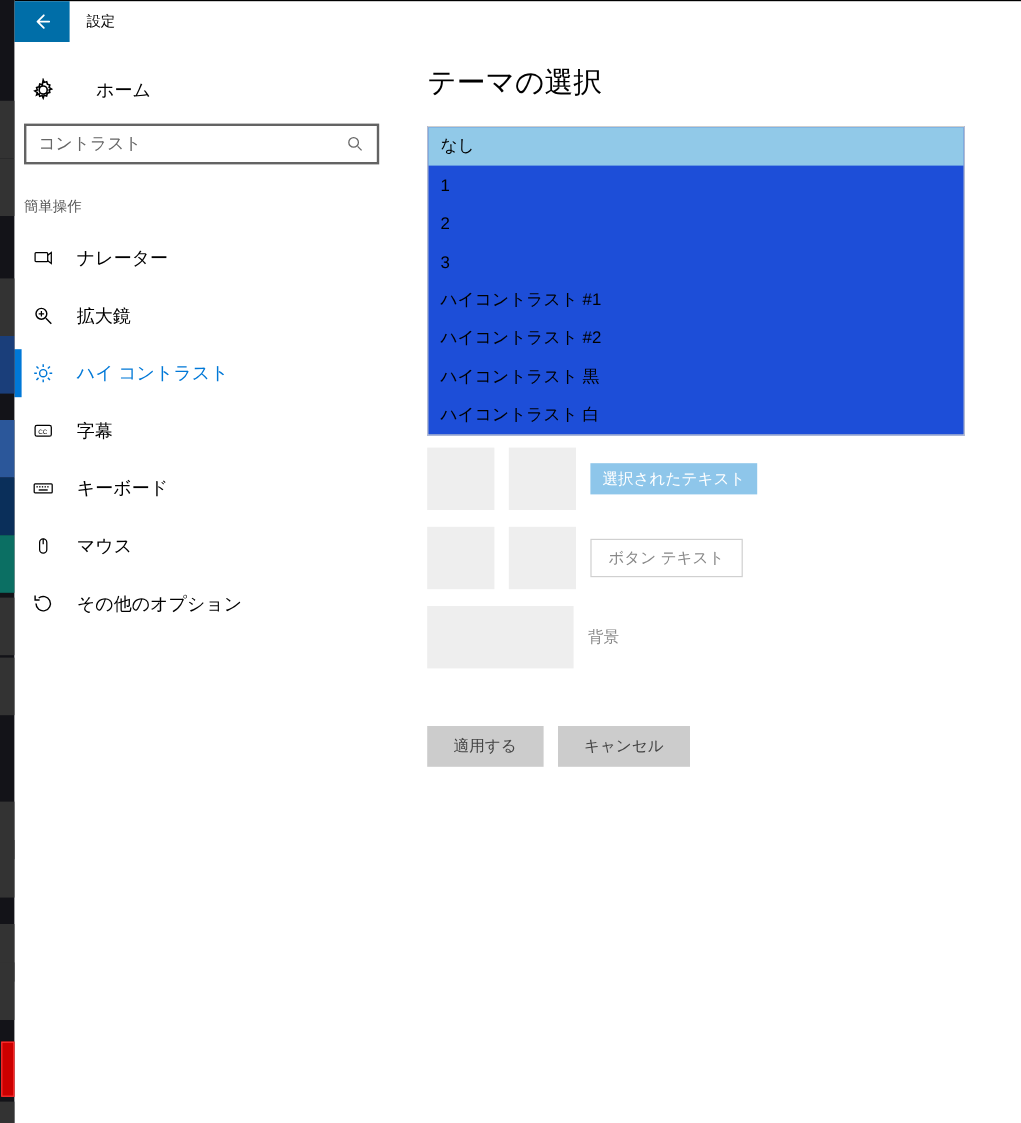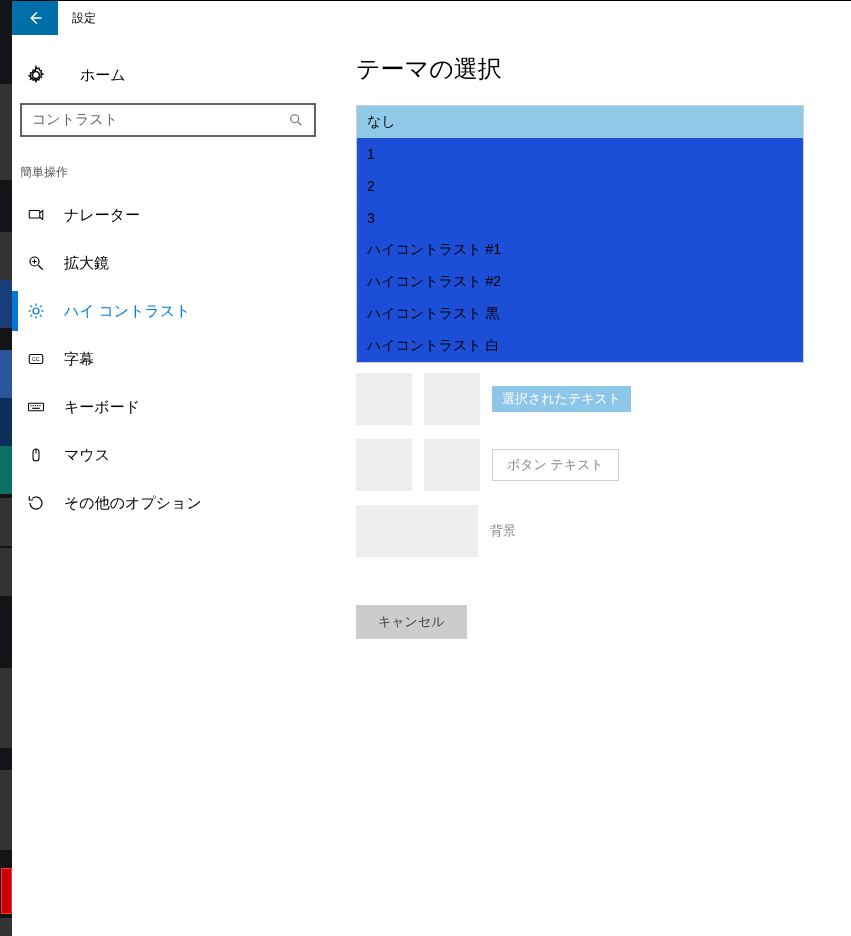--- a/index.html
+++ b/index.html
@@ -273,17 +273,18 @@
           <div class="swatch"></div>
           <span class="btn-sample">ボタン テキスト</span>
         </div>
         <div class="preview-row">
           <div class="swatch big"></div>
           <span class="bg-label">背景</span>
         </div>
       </div>
 
       <div class="actions">
+        <button>適用する</button>
         <button>キャンセル</button>
       </div>
     </div>
   </div>
 </div>
 
 </body></html>

